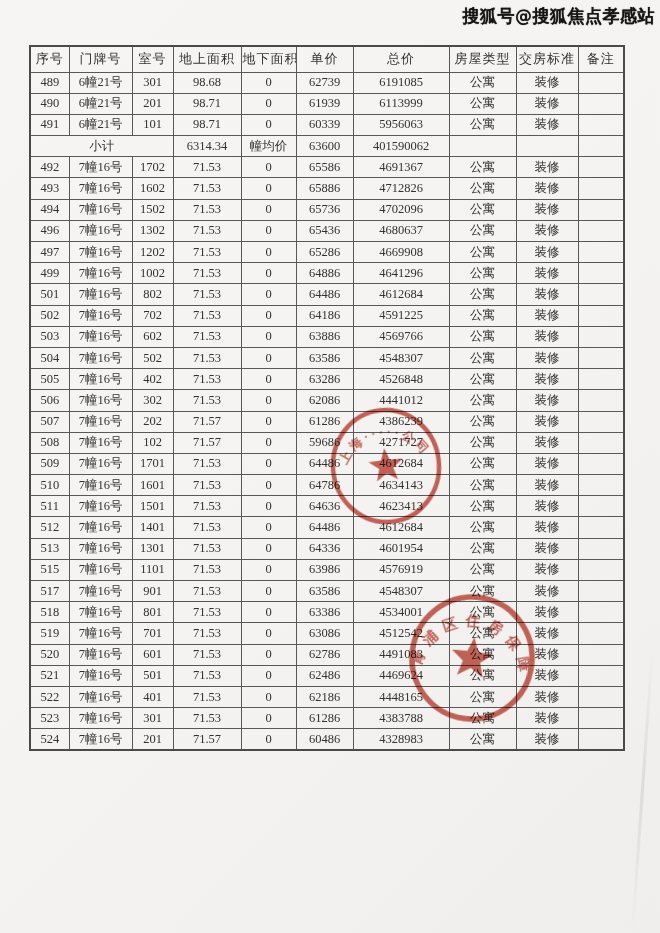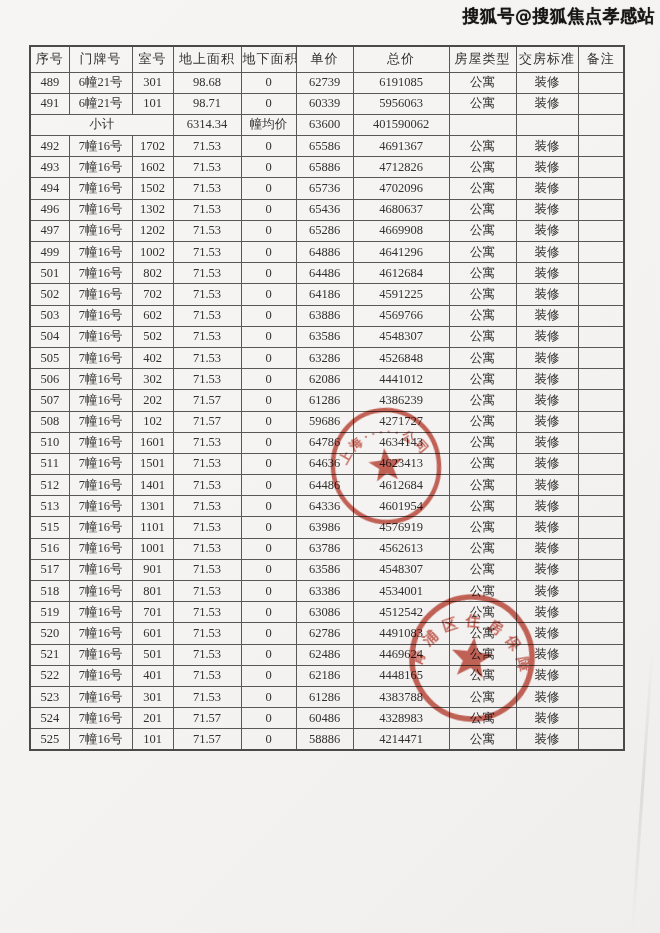--- a/index.html
+++ b/index.html
@@ -108,20 +108,32 @@
           <td>301</td>
           <td>98.68</td>
           <td>0</td>
           <td>62739</td>
           <td>6191085</td>
           <td>公寓</td>
           <td>装修</td>
           <td></td>
         </tr>
         <tr>
+          <td>490</td>
+          <td>6幢21号</td>
+          <td>201</td>
+          <td>98.71</td>
+          <td>0</td>
+          <td>61939</td>
+          <td>6113999</td>
+          <td>公寓</td>
+          <td>装修</td>
+          <td></td>
+        </tr>
+        <tr>
           <td>491</td>
           <td>6幢21号</td>
           <td>101</td>
           <td>98.71</td>
           <td>0</td>
           <td>60339</td>
           <td>5956063</td>
           <td>公寓</td>
           <td>装修</td>
           <td></td>
@@ -298,20 +310,32 @@
           <td>102</td>
           <td>71.57</td>
           <td>0</td>
           <td>59686</td>
           <td>4271727</td>
           <td>公寓</td>
           <td>装修</td>
           <td></td>
         </tr>
         <tr>
+          <td>509</td>
+          <td>7幢16号</td>
+          <td>1701</td>
+          <td>71.53</td>
+          <td>0</td>
+          <td>64486</td>
+          <td>4612684</td>
+          <td>公寓</td>
+          <td>装修</td>
+          <td></td>
+        </tr>
+        <tr>
           <td>510</td>
           <td>7幢16号</td>
           <td>1601</td>
           <td>71.53</td>
           <td>0</td>
           <td>64786</td>
           <td>4634143</td>
           <td>公寓</td>
           <td>装修</td>
           <td></td>
@@ -358,32 +382,20 @@
           <td>1101</td>
           <td>71.53</td>
           <td>0</td>
           <td>63986</td>
           <td>4576919</td>
           <td>公寓</td>
           <td>装修</td>
           <td></td>
         </tr>
         <tr>
-          <td>516</td>
-          <td>7幢16号</td>
-          <td>1001</td>
-          <td>71.53</td>
-          <td>0</td>
-          <td>63786</td>
-          <td>4562613</td>
-          <td>公寓</td>
-          <td>装修</td>
-          <td></td>
-        </tr>
-        <tr>
           <td>517</td>
           <td>7幢16号</td>
           <td>901</td>
           <td>71.53</td>
           <td>0</td>
           <td>63586</td>
           <td>4548307</td>
           <td>公寓</td>
           <td>装修</td>
           <td></td>
@@ -461,32 +473,20 @@
           <td></td>
         </tr>
         <tr>
           <td>524</td>
           <td>7幢16号</td>
           <td>201</td>
           <td>71.57</td>
           <td>0</td>
           <td>60486</td>
           <td>4328983</td>
-          <td>公寓</td>
-          <td>装修</td>
-          <td></td>
-        </tr>
-        <tr>
-          <td>525</td>
-          <td>7幢16号</td>
-          <td>101</td>
-          <td>71.57</td>
-          <td>0</td>
-          <td>58886</td>
-          <td>4214471</td>
           <td>公寓</td>
           <td>装修</td>
           <td></td>
         </tr>
       </tbody>
   </table>
 
   <svg id="stamp-company" class="stamp" viewBox="0 0 122 128">
     <defs>
       <path id="ring-path-1" d="M 17,80 A 44,46 0 1 1 105,80" fill="none"></path>

